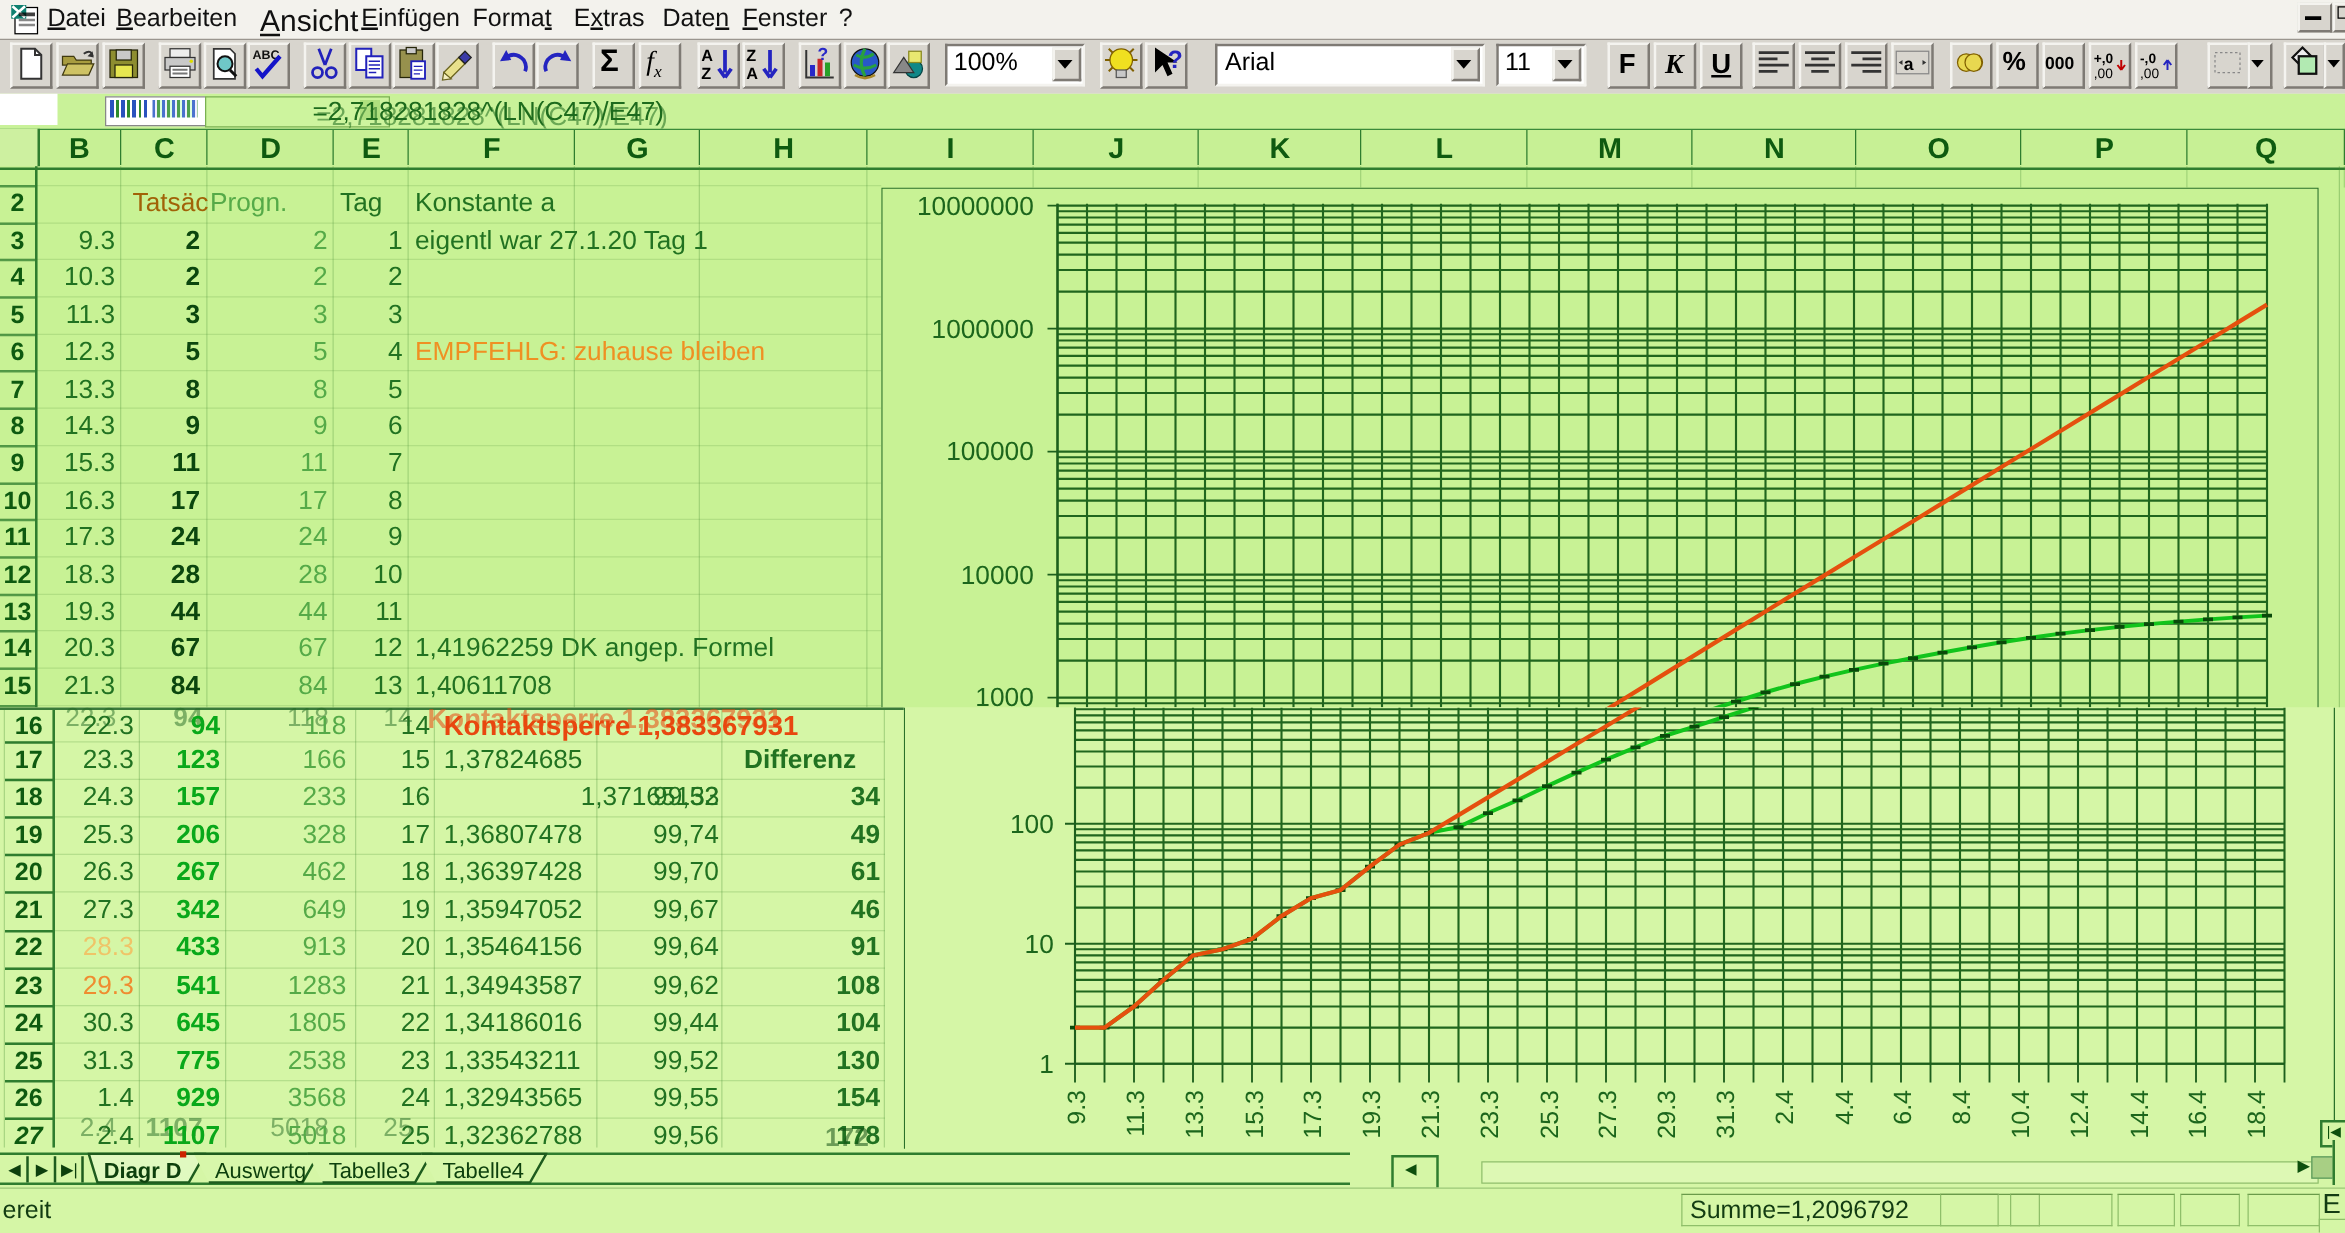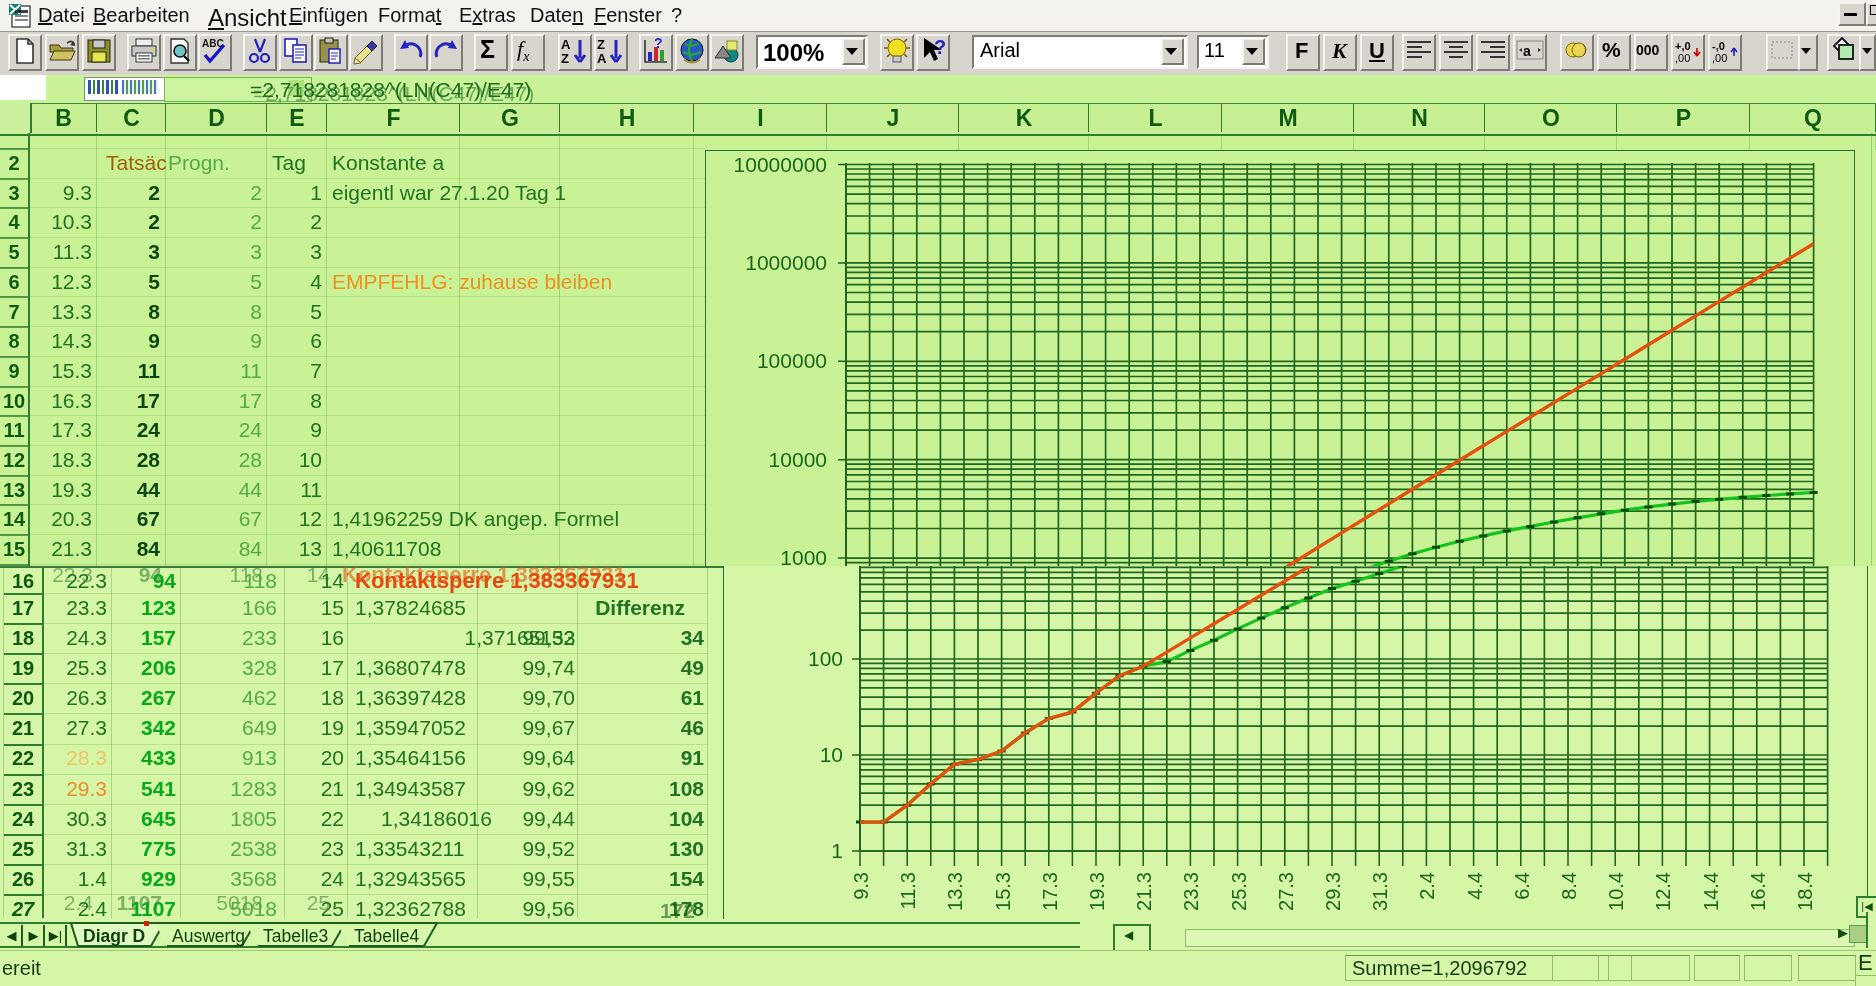--- a/index.html
+++ b/index.html
@@ -141,21 +141,21 @@
     <circle cx="15" cy="14" r="11" fill="#2858c8" stroke="#111"></circle>
     <path d="M8 8 q7 4 14 -1 M6 16 q9 5 18 0 M15 3 q-6 11 0 22" stroke="#28a040" stroke-width="2.5" fill="none"></path>
     <path d="M7 24 q8 5 16 0" stroke="#a88828" stroke-width="2" fill="none"></path>
   </svg>
 <svg class="ab" style="left:712px;top:36px" width="30" height="30" viewBox="0 0 30 30">
     <circle cx="19" cy="19" r="7" fill="#108888" stroke="#064444"></circle>
     <path d="M3 22 l8 -12 8 12 z" fill="#888" stroke="#333"></path>
     <rect x="15" y="5" width="10" height="9" fill="#e8e870" stroke="#888820"></rect>
   </svg>
 <div class="ab" style="left:756px;top:35px;width:108px;height:30px;background:#fff;border:2px solid;border-color:#7e7a74 #f4f3ef #f4f3ef #7e7a74;"></div>
-<div class="ab" style="left:763px;top:39px;font-size:24px;color:#000;font-weight:bold;">100%</div>
+<div class="ab" style="left:763px;top:39px;font-size:20px;color:#000;">100%</div>
 <div class="btn" style="left:842px;top:38px;width:19px;height:23px;"></div>
 <div class="ab" style="left:846px;top:48px;width:0;height:0;border:6px solid transparent;border-top:7px solid #000;"></div>
 <svg class="ab" style="left:882px;top:36px" width="30" height="30" viewBox="0 0 30 30">
     <circle cx="15" cy="12" r="9" fill="#f0e020" stroke="#806000"></circle>
     <rect x="11" y="20" width="8" height="6" fill="#c8c8c8" stroke="#555"></rect>
     <path d="M2 12 h4 M24 12 h4 M5 3 l3 3 M25 3 l-3 3 M5 21 l3 -3 M25 21 l-3 -3" stroke="#806000" stroke-width="1.6"></path>
   </svg>
 <svg class="ab" style="left:918px;top:36px" width="30" height="30" viewBox="0 0 30 30">
     <path d="M6 2 l0 20 6 -6 4 9 4 -2 -4 -9 8 0 z" fill="#000"></path>
     <text x="16" y="18" font-size="20" font-weight="bold" fill="#2424c0" font-family="Liberation Sans">?</text>
@@ -511,21 +511,21 @@
 <div class="c r b" style="left:112px;top:777px;width:64px;color:#09a81a;">541</div>
 <div class="c r" style="left:181px;top:777px;width:96px;color:#55aa48;">1283</div>
 <div class="c r" style="left:285px;top:777px;width:59px;">21</div>
 <div class="c" style="left:355px;top:777px;width:330px;">1,34943587</div>
 <div class="c r" style="left:475px;top:777px;width:100px;">99,62</div>
 <div class="c r b" style="left:580px;top:777px;width:124px;">108</div>
 <div class="c r" style="left:45px;top:807px;width:62px;color:#217221;">30.3</div>
 <div class="c r b" style="left:112px;top:807px;width:64px;color:#09a81a;">645</div>
 <div class="c r" style="left:181px;top:807px;width:96px;color:#55aa48;">1805</div>
 <div class="c r" style="left:285px;top:807px;width:59px;">22</div>
-<div class="c" style="left:355px;top:807px;width:330px;margin-left:26px;">1,34186016</div>
+<div class="c" style="left:355px;top:807px;width:330px;">1,34186016</div>
 <div class="c r" style="left:475px;top:807px;width:100px;">99,44</div>
 <div class="c r b" style="left:580px;top:807px;width:124px;">104</div>
 <div class="c r" style="left:45px;top:837px;width:62px;color:#217221;">31.3</div>
 <div class="c r b" style="left:112px;top:837px;width:64px;color:#09a81a;">775</div>
 <div class="c r" style="left:181px;top:837px;width:96px;color:#55aa48;">2538</div>
 <div class="c r" style="left:285px;top:837px;width:59px;">23</div>
 <div class="c" style="left:355px;top:837px;width:330px;">1,33543211</div>
 <div class="c r" style="left:475px;top:837px;width:100px;">99,52</div>
 <div class="c r b" style="left:580px;top:837px;width:124px;">130</div>
 <div class="c r" style="left:45px;top:867px;width:62px;color:#217221;">1.4</div>

